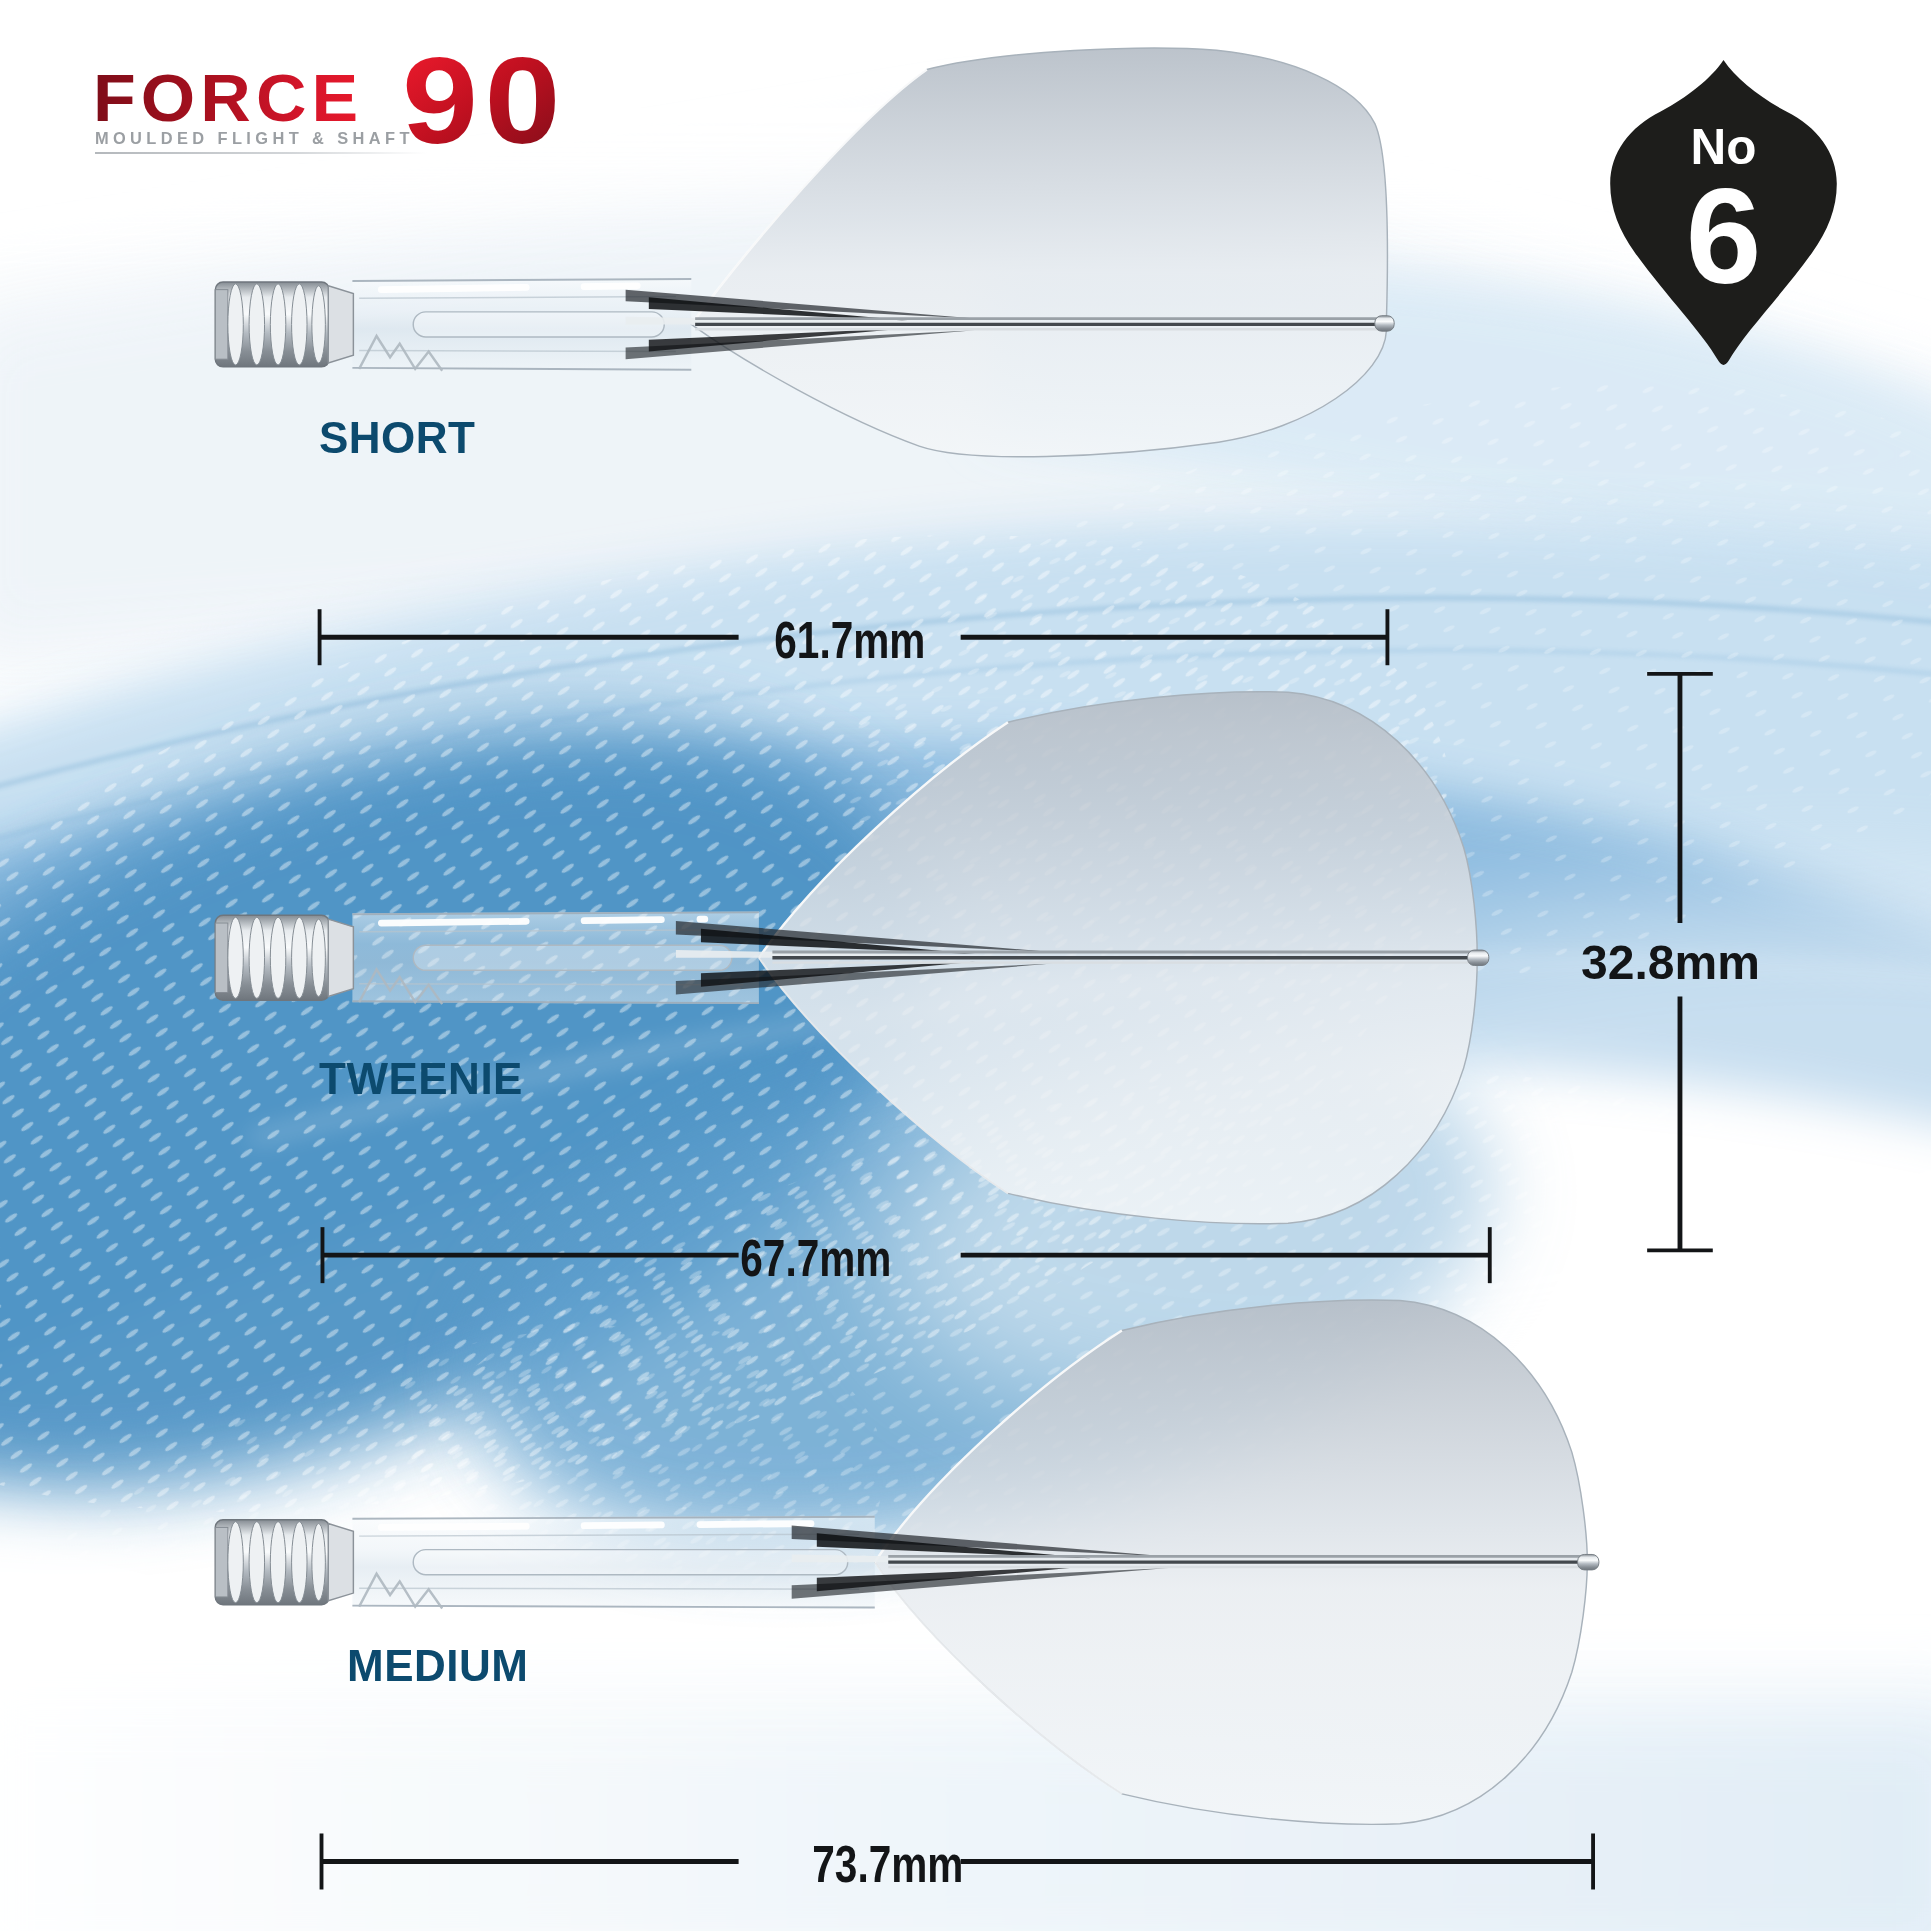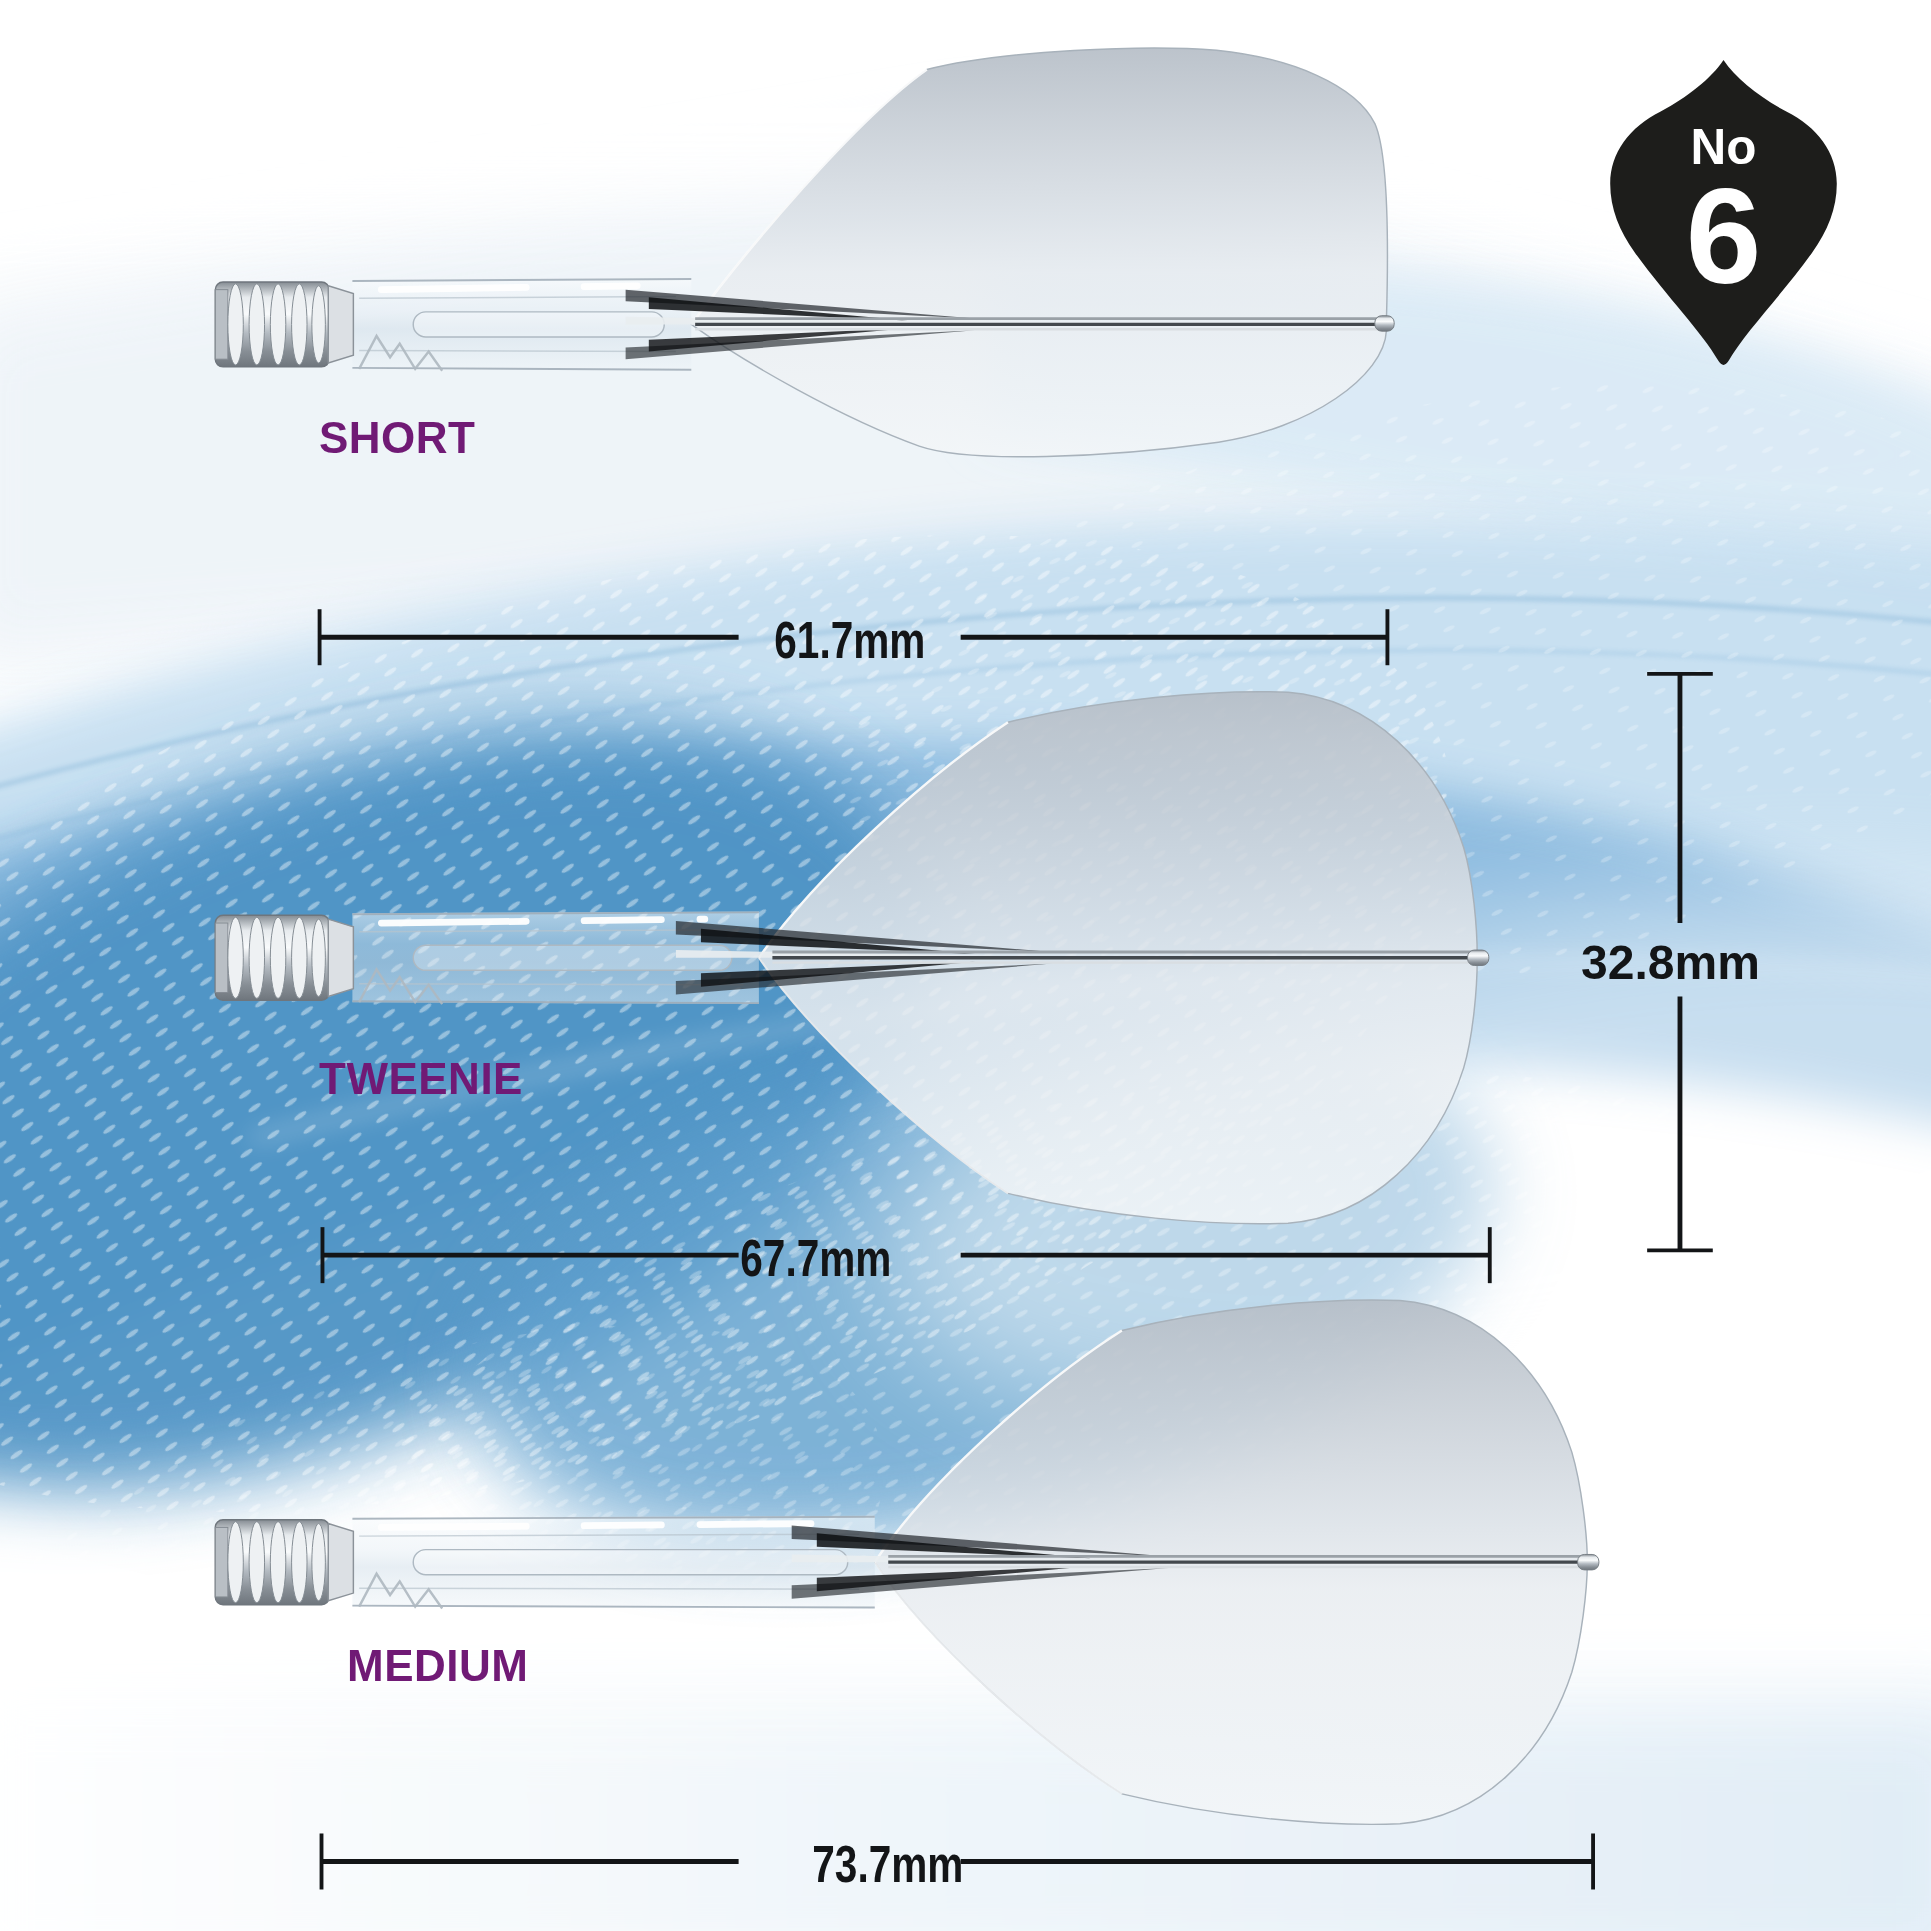--- a/index.html
+++ b/index.html
@@ -31,21 +31,21 @@
   .logo .tagline{
     position:absolute;left:1.9px;top:75px;font-size:16.4px;letter-spacing:4.4px;
     color:#9b9fa3;font-weight:bold;white-space:nowrap;
   }
   .logo .rule{
     position:absolute;left:1.9px;top:98px;width:332px;height:1.9px;
     background:linear-gradient(90deg,#b4b8bc 0%,#d3d6d9 60%,rgba(211,214,217,0) 100%);
   }
   
   .szlabel{
-    position:absolute;font-size:44px;font-weight:bold;color:#701a75;
+    position:absolute;font-size:44px;font-weight:bold;color:#0c4a6e;
     letter-spacing:0.5px;white-space:nowrap;
   }
   
   .mval{position:absolute;width:232px;text-align:center;color:#131517;font-weight:bold;}
   .mval .sq{display:inline-block;font-size:52px;transform:scaleX(0.78);transform-origin:center;white-space:nowrap;}
   .vval{position:absolute;width:261px;text-align:center;color:#131517;font-weight:bold;
         font-size:48px;letter-spacing:0px;white-space:nowrap;}
 </style>
 </head>
 <body>
@@ -254,20 +254,26 @@
   <div class="szlabel" style="left:319px;top:413px;">SHORT</div>
   <div class="szlabel" style="left:319px;top:1054px;">TWEENIE</div>
   <div class="szlabel" style="left:311px;top:1641px;margin-left:36px;">MEDIUM</div>
 
   <div class="mval" style="left:734px;top:610px;"><span class="sq">61.7mm</span></div>
   <div class="mval" style="left:700px;top:1228px;"><span class="sq">67.7mm</span></div>
   <div class="mval" style="left:772px;top:1834px;"><span class="sq">73.7mm</span></div>
 
   <div class="vval" style="left:1540px;top:935px;">32.8mm</div>
 
+  <div class="logo">
+    <div class="brand">FORCE</div>
+    <div class="num">90</div>
+    <div class="tagline">MOULDED FLIGHT &amp; SHAFT</div>
+    <div class="rule"></div>
+  </div>
 
   <svg class="layer" style="left:1593px;top:58px;width:261px;height:309px;" viewBox="0 0 250 300">
     <path d="M 125,2 C 113,20 90,38 64,52 C 34,67 15,92 15,122 C 15,146 24,168 39,189 C 70,232 104,266 120,294 Q 125,302 130,294 C 146,266 180,232 211,189 C 226,168 235,146 235,122 C 235,92 216,67 186,52 C 160,38 137,20 125,2 Z" fill="#1d1d1b"></path>
     <text x="125" y="103" text-anchor="middle" fill="#ffffff" font-size="48" font-weight="bold" font-family="Liberation Sans, sans-serif">No</text>
     <text x="125" y="218" text-anchor="middle" fill="#ffffff" font-size="132" font-weight="bold" font-family="Liberation Sans, sans-serif">6</text>
   </svg>
 
 </div>
 
 

